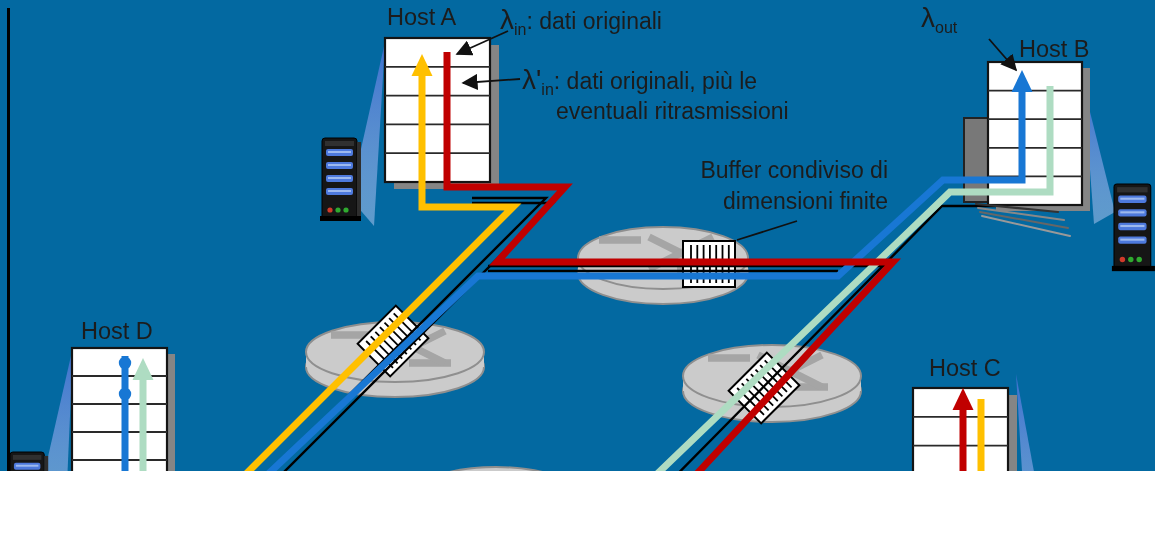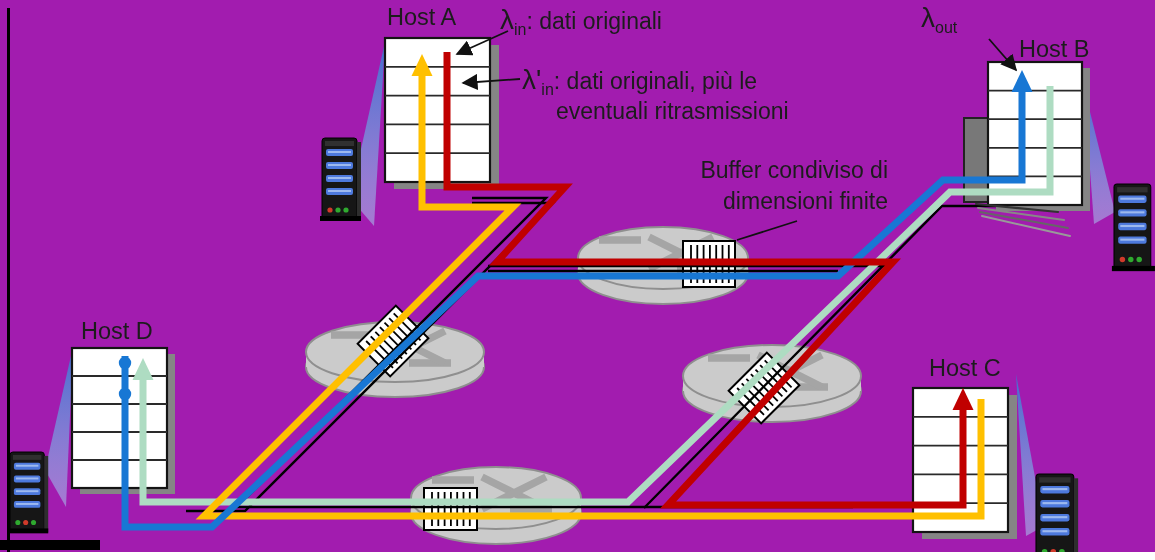--- a/index.html
+++ b/index.html
@@ -1,16 +1,16 @@
 <!DOCTYPE html>
 <html><head>
 <meta charset="utf-8">
 <style>
   html,body{margin:0;padding:0;background:#ffffff;}
-  .stage{width:1155px;height:552px;position:relative;overflow:hidden;background:#a21caf;}
+  .stage{width:1155px;height:471px;position:relative;overflow:hidden;background:#0369a1;}
   svg{display:block;}
   text{font-family:"Liberation Sans",sans-serif;fill:#1c1c1c;}
   .hostlbl{font-size:23.5px;}
   .lbl{font-size:23px;}
   .lam{font-size:28px;}
   .sub{font-size:16px;}
   .stack{fill:#ffffff;stroke:#141414;stroke-width:2.2;}
   .row{stroke:#2a2a2a;stroke-width:1.8;}
   .shadow{fill:#858585;}
   .rtr{fill:#cbcbcb;stroke:#8f8f8f;stroke-width:2;}

